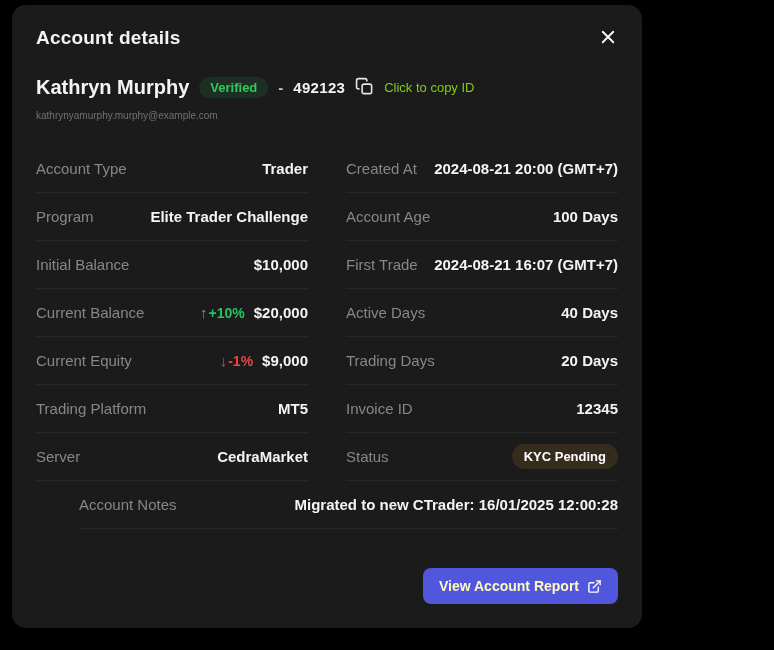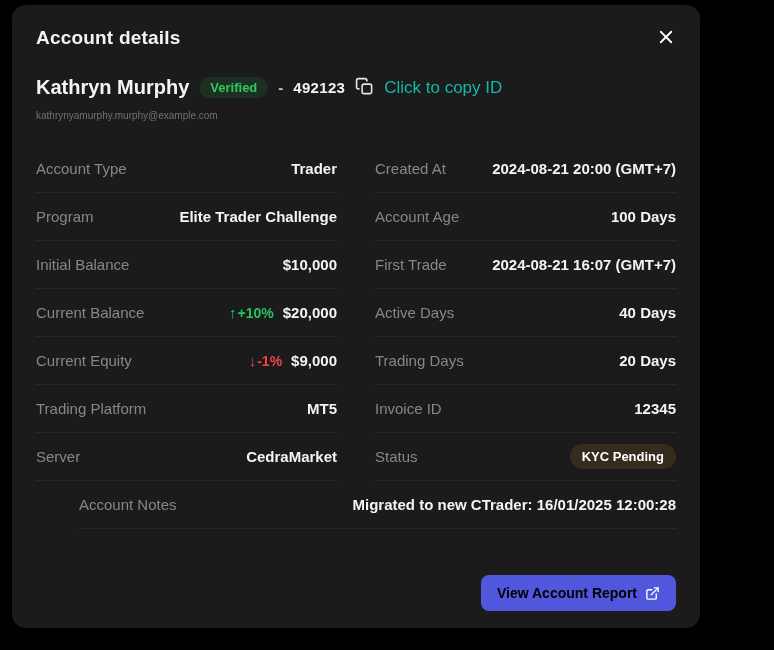--- a/index.html
+++ b/index.html
@@ -6,24 +6,24 @@
   html,body { width:774px; height:650px; }
   body {
     background:#000;
     font-family:"Liberation Sans", "DejaVu Sans", sans-serif;
     position:relative;
     overflow:hidden;
   }
   .modal {
     position:absolute;
     left:12px; top:5px;
-    width:688px; height:623px;
+    width:630px; height:623px;
     background:#1b1b1b;
     border-radius:14px;
-    padding:22px 24px 17px;
+    padding:22px 24px 24px;
     display:flex;
     flex-direction:column;
   }
   
   .modal-header {
     display:flex;
     justify-content:space-between;
     align-items:flex-start;
   }
   .modal-title {
@@ -70,22 +70,22 @@
     font-size:15px;
     font-weight:700;
     letter-spacing:.3px;
   }
   .copy-btn {
     background:none; border:none; cursor:pointer;
     display:flex; align-items:center;
     padding:0;
   }
   .copy-hint {
-    color:#14b8a6;
-    font-size:17px;
+    color:#84cc16;
+    font-size:13px;
   }
   .user-email {
     margin-top:11px;
     color:#717171;
     font-size:10px;
   }
   
   .fields-grid {
     display:grid;
     grid-template-columns:1fr 1fr;
@@ -132,21 +132,21 @@
     padding:6px 12px;
   }
   
   .modal-footer {
     margin-top:auto;
     display:flex;
     justify-content:flex-end;
   }
   .report-btn {
     background:#5157dd;
-    color:#000000;
+    color:#fef9c3;
     border:none;
     border-radius:8px;
     height:36px;
     padding:0 16px;
     font-size:14px;
     font-weight:600;
     font-family:inherit;
     display:inline-flex;
     align-items:center;
     gap:8px;

